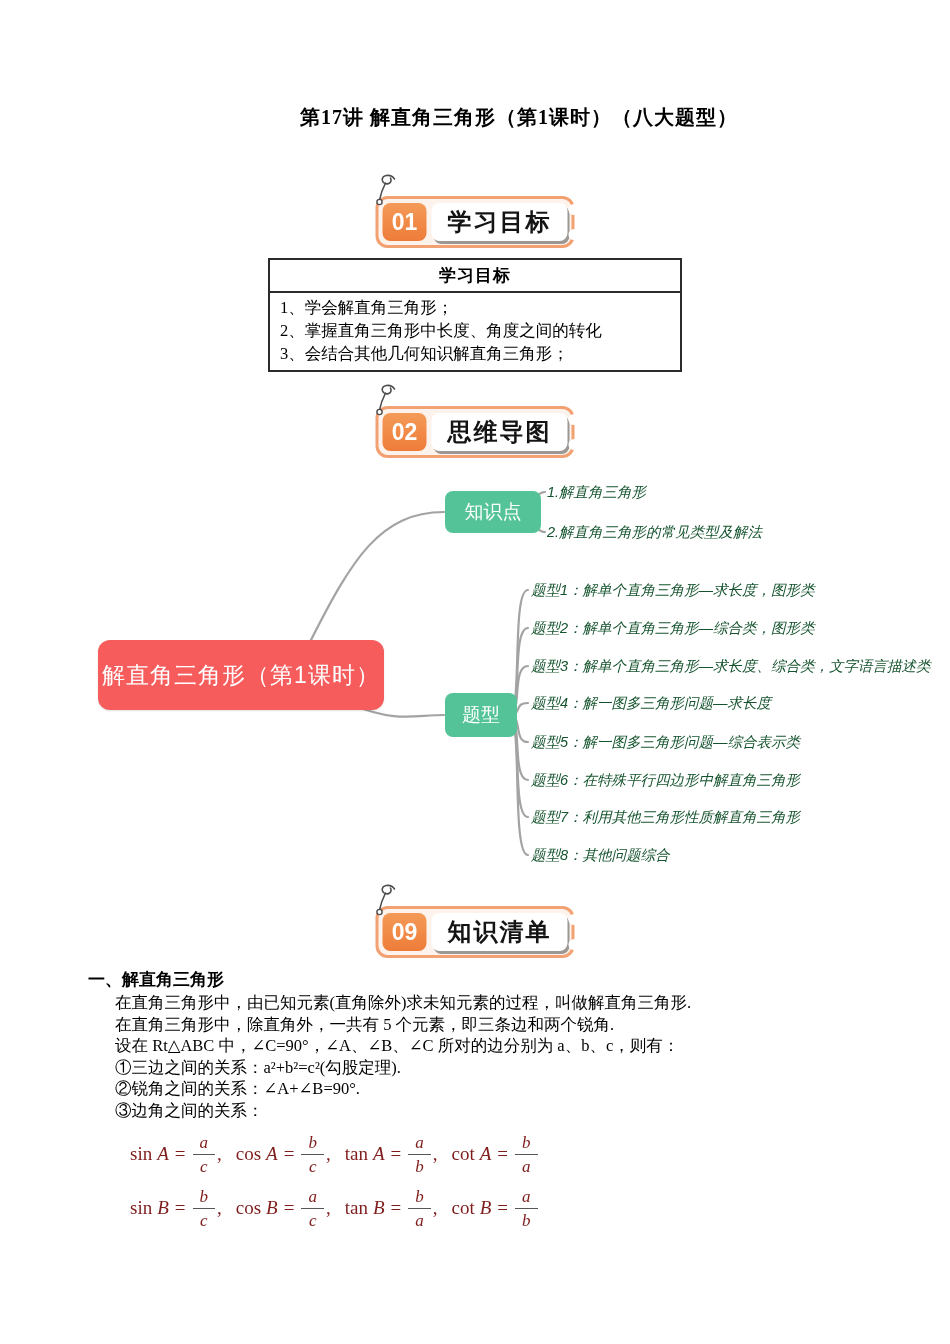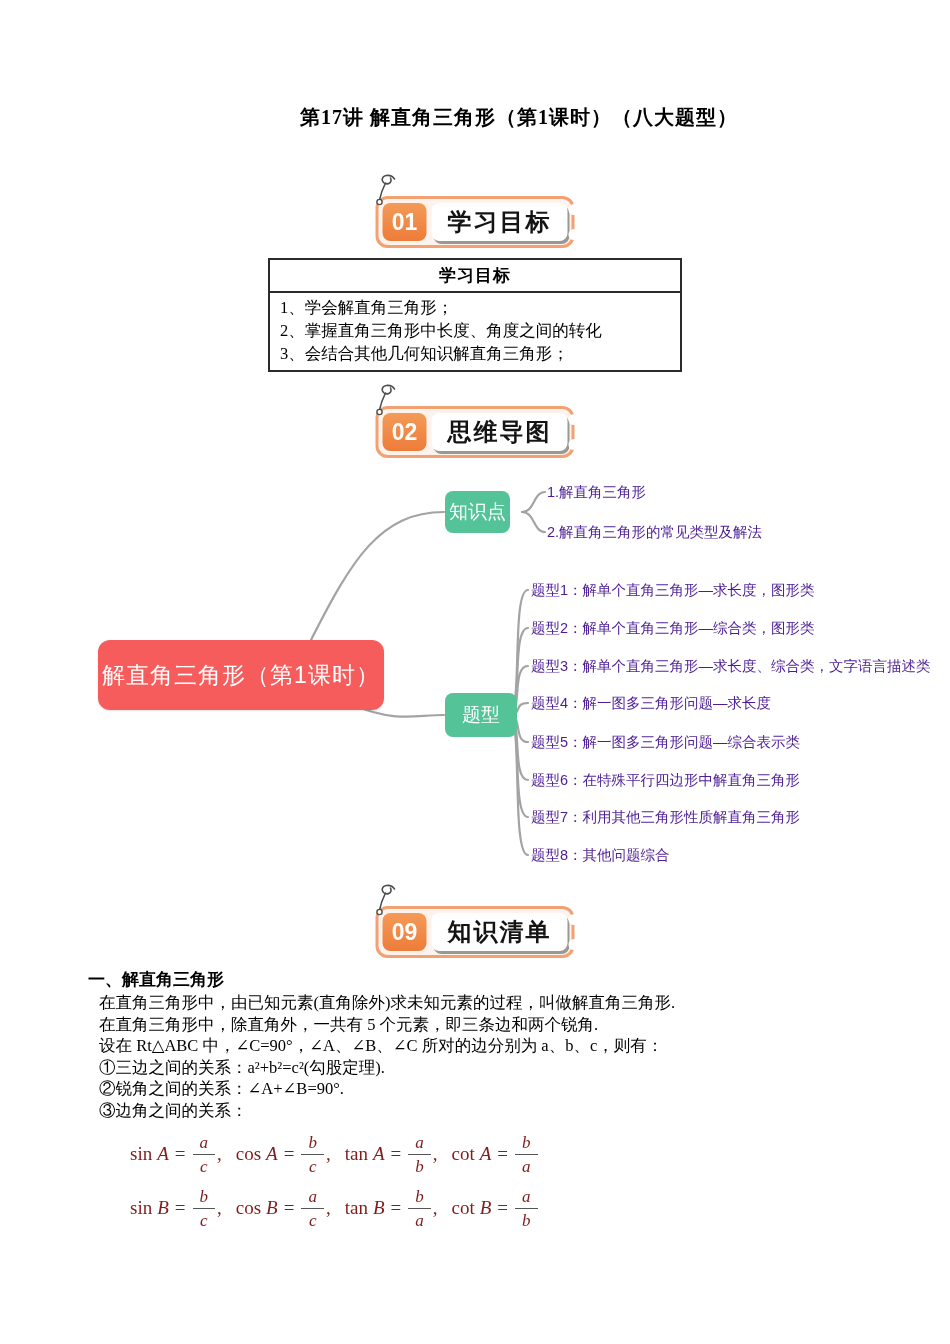--- a/index.html
+++ b/index.html
@@ -34,30 +34,30 @@
 
   
   .mindmap{position:absolute;top:455px;left:0;width:950px;height:432px;
            font-family:"Liberation Sans","DejaVu Sans",sans-serif;}
   .mm-lines{position:absolute;top:0;left:0;}
   .mm-root{position:absolute;left:98px;top:185px;width:286px;height:70px;background:#f65c5c;
            border-radius:12px;color:#fff;font-size:23px;display:flex;align-items:center;
            justify-content:center;letter-spacing:1px;box-shadow:0 1px 2px rgba(0,0,0,.12);}
   .mm-branch{position:absolute;background:#54c398;border-radius:8px;color:#fff;font-size:19px;
              display:flex;align-items:center;justify-content:center;}
-  .mm-branch.knowledge{left:445px;top:36px;width:65px;height:42px;}
+  .mm-branch.knowledge{left:445px;top:36px;width:96px;height:42px;}
   .mm-branch.topics{left:445px;top:238px;width:72px;height:44px;}
   .mm-item{position:absolute;transform:translateY(-50%);white-space:nowrap;
-           font-size:14.5px;color:#4c1d95;}
+           font-size:14.5px;color:#14532d;font-style:italic;}
   .mm-item.k{left:547px;} .mm-item.t{left:531px;}
 
   
   .knowledge{position:absolute;top:968px;left:88px;width:840px;}
   .k-heading{font-size:17px;font-weight:bold;margin-bottom:1px;}
-  .k-line{font-size:16.5px;line-height:21.5px;margin-left:11px;white-space:nowrap;}
+  .k-line{font-size:16.5px;line-height:21.5px;margin-left:27px;white-space:nowrap;}
   .formulas{margin:6px 0 0 42px;color:#7f1d1d;}
   .f-row{display:flex;align-items:center;height:54px;font-size:19px;}
   .term{display:flex;align-items:center;}
   .fn{font-style:normal;margin-right:5px;}
   .var{font-style:italic;margin-right:6px;}
   .eq{margin-right:7px;}
   .frac{display:inline-flex;flex-direction:column;align-items:center;font-size:17px;font-style:italic;}
   .frac .num{display:block;border-bottom:1.4px solid #555;padding:0 7px 1px 7px;line-height:21px;}
   .frac .den{display:block;padding-top:1px;line-height:21px;}
   .sep{margin:0 14px 0 2px;}

